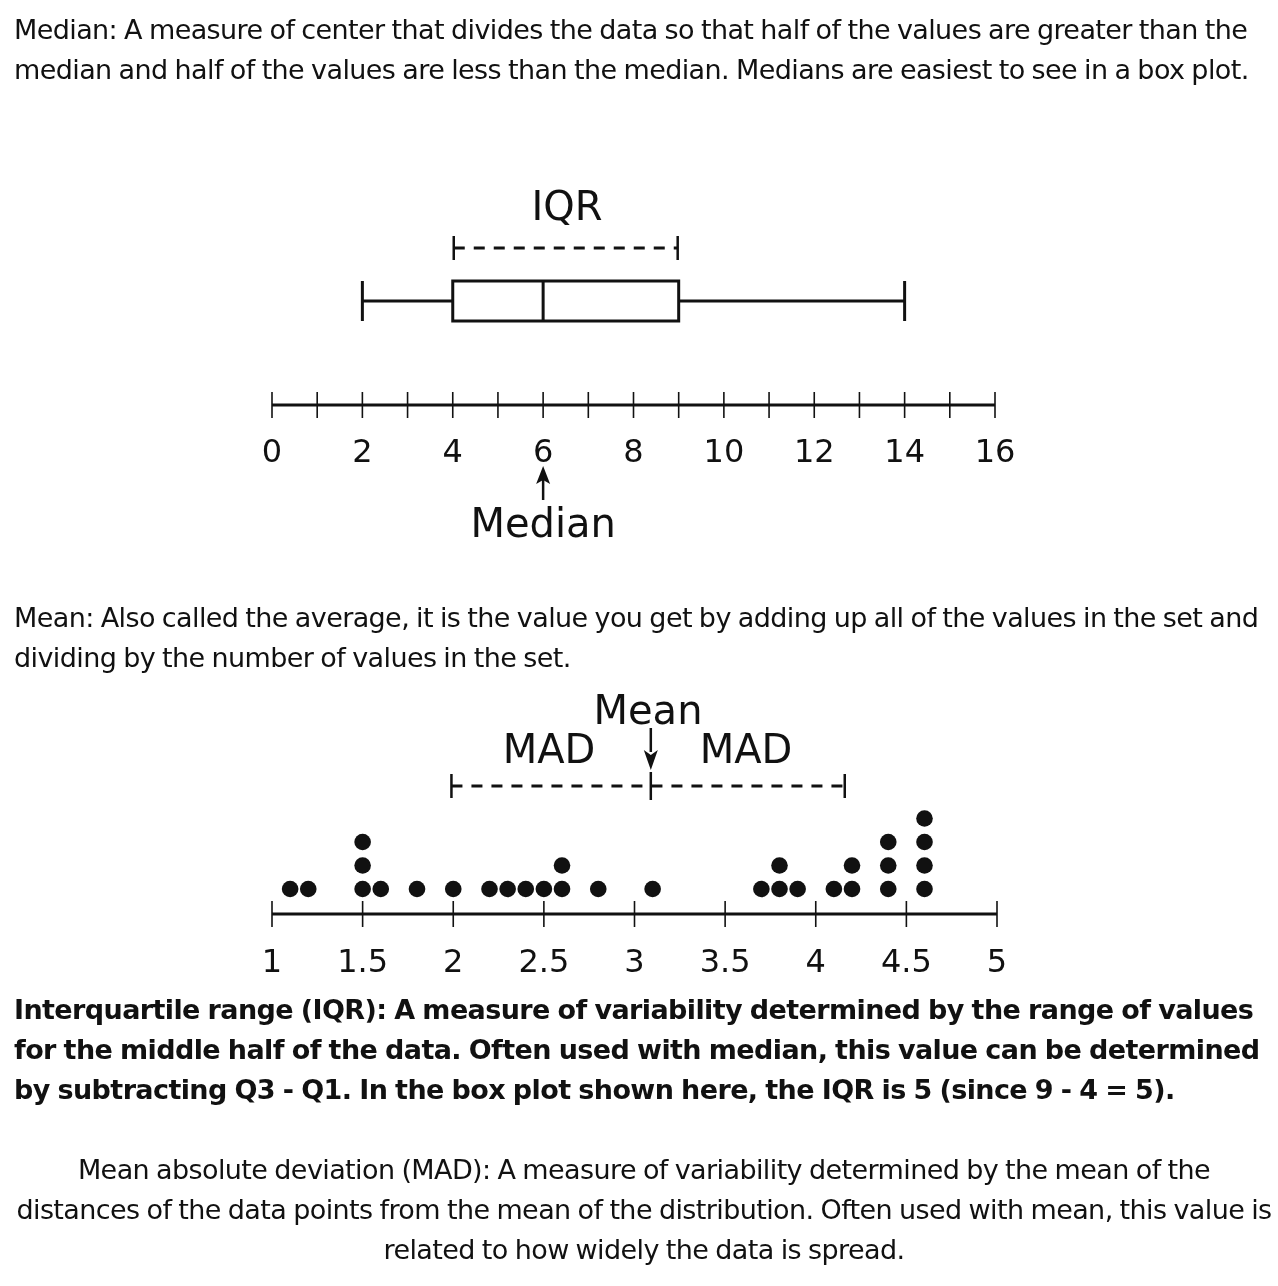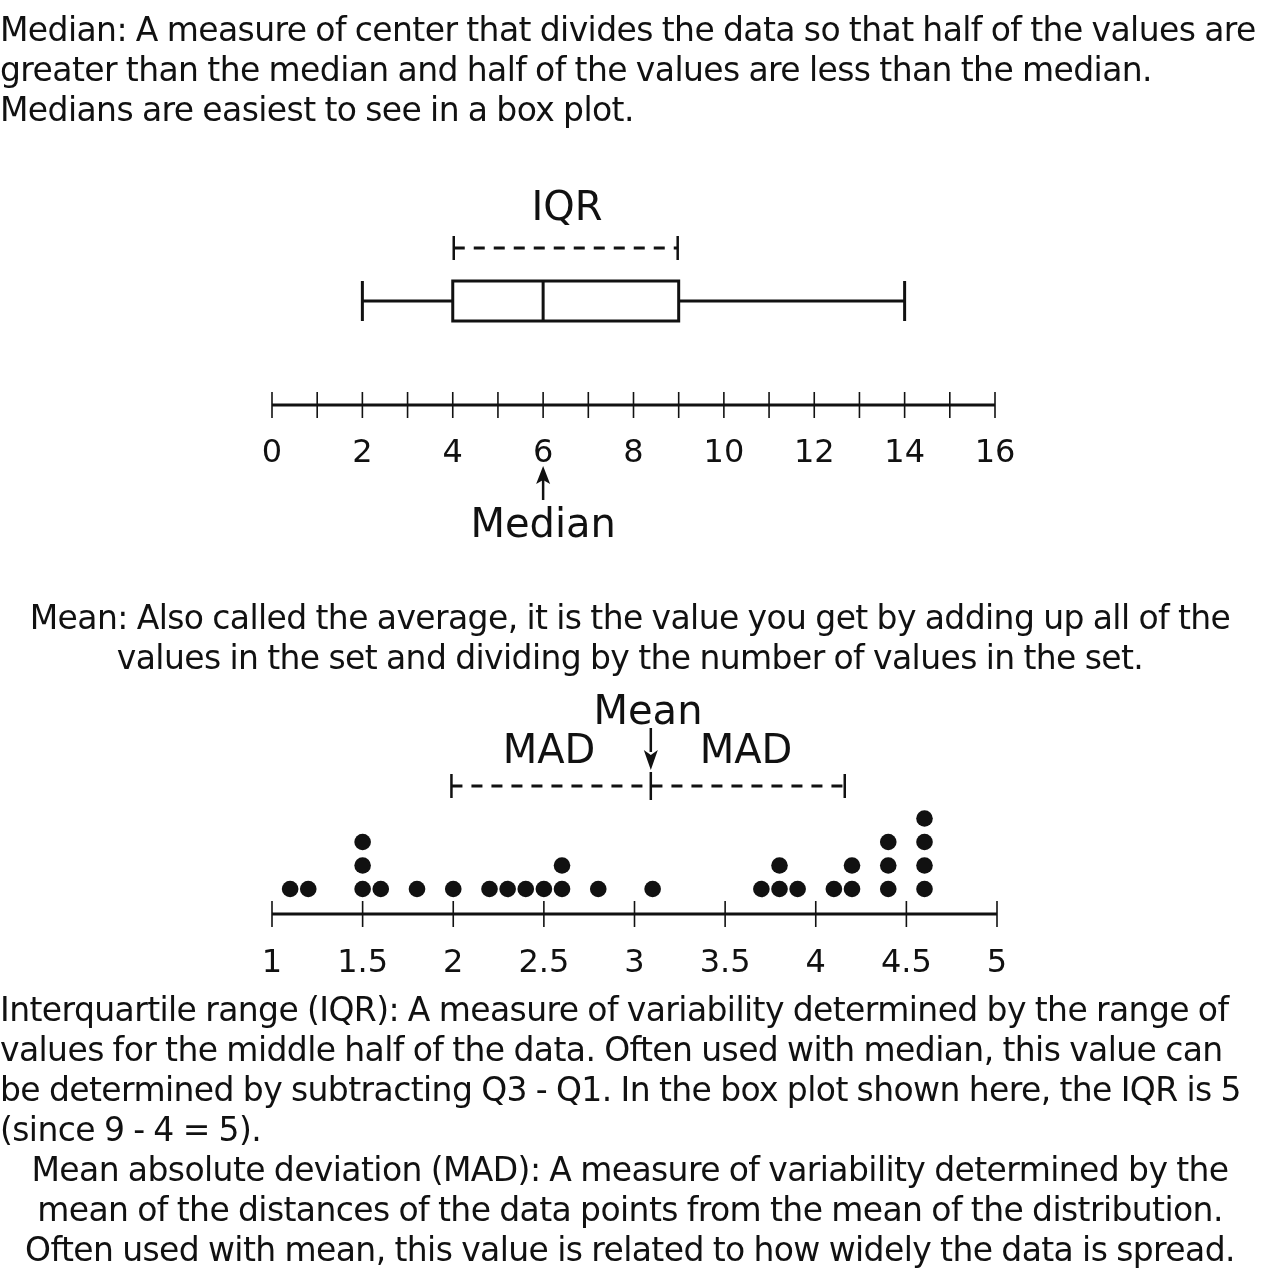--- a/index.html
+++ b/index.html
@@ -1,22 +1,22 @@
 <!DOCTYPE html>
 <html><head>
 <meta charset="utf-8">
 <style>
   html, body { margin: 0; padding: 0; background: #ffffff; }
   body { width: 1278px; height: 1286px; position: relative; overflow: hidden;
          font-family: "DejaVu Sans", "Liberation Sans", sans-serif; color: #111; }
-  .para { position: absolute; left: 0; width: 1260px; font-size: 33px; line-height: 40px;
+  .para { position: absolute; left: 14px; width: 1260px; font-size: 27px; line-height: 40px;
           letter-spacing: -0.6px; word-spacing: -1px; margin: 0; }
   #p-median { top: 10px; }
-  #p-mean { top: 598px; text-align: center; }
-  #p-iqr { top: 990px; }
+  #p-mean { top: 598px; }
+  #p-iqr { top: 990px; font-weight: bold; }
   #p-mad { top: 1150px; text-align: center; }
   svg { position: absolute; left: 0; }
   #boxplot-svg { top: 170px; }
   #dotplot-svg { top: 680px; }
   .lbl { font-family: "DejaVu Sans", "Liberation Sans", sans-serif; fill: #111; }
 </style>
 </head>
 <body>
 
 <p id="p-median" class="para">Median: A measure of center that divides the data so that half of the values are greater than the median and half of the values are less than the median. Medians are easiest to see in a box plot.</p>

